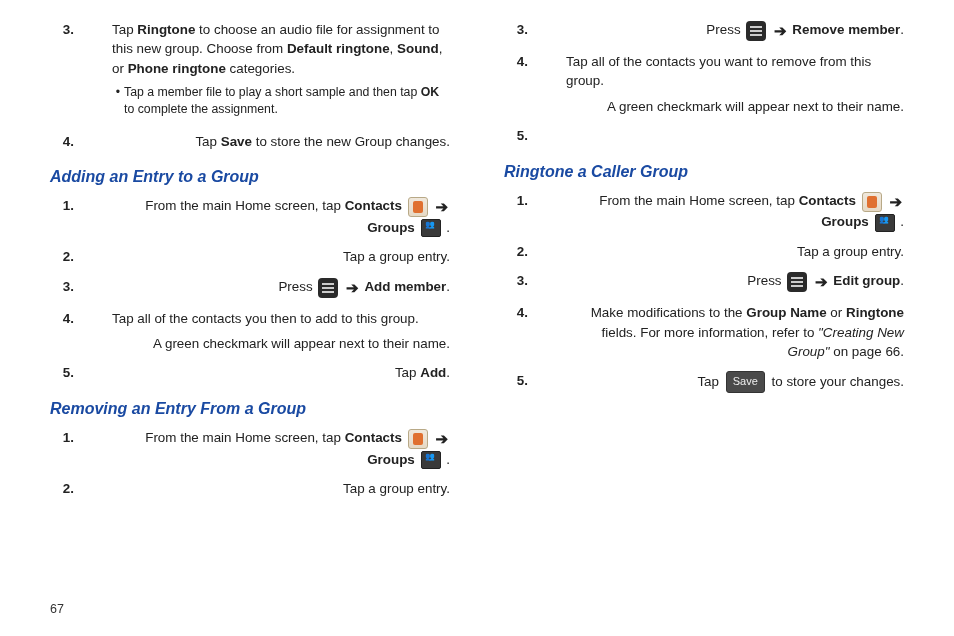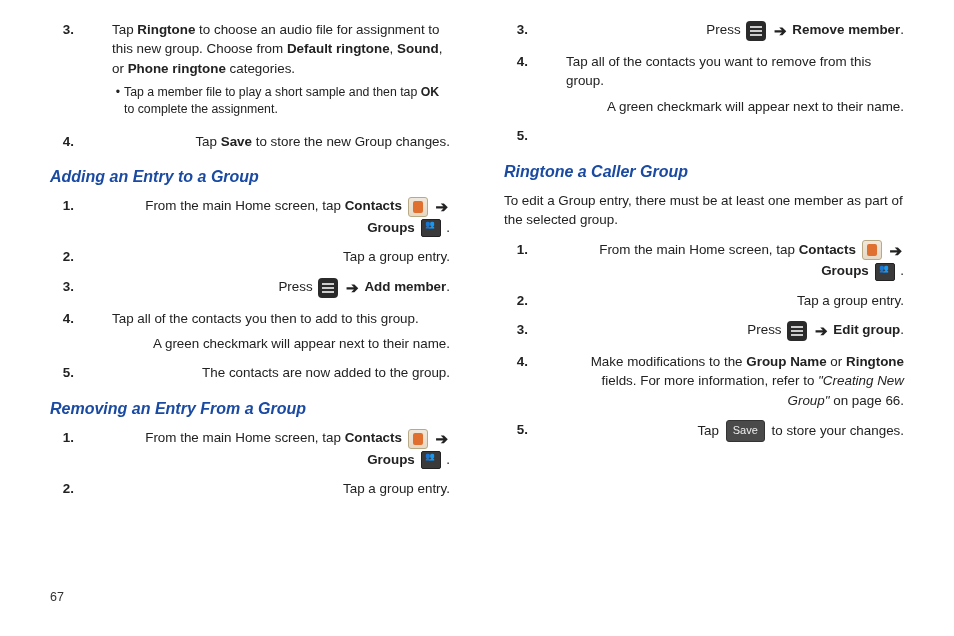--- a/index.html
+++ b/index.html
@@ -80,21 +80,21 @@
   }
   .arrow { font-weight:bold; font-size:15px; vertical-align:middle; margin:0 2px;}
   .save-btn {
     display:inline-block; vertical-align:middle;
     background:#4a4a4a; color:#eee; font-size:11px;
     padding:2px 6px; border-radius:3px; margin:0 3px;
     border:1px solid #333;
   }
   .ref { font-style: italic; }
   .pagenum {
-    position:absolute; left:50px; bottom:32px;
+    position:absolute; left:50px; bottom:20px;
     font-size:12.5px; color:#333;
   }
 </style>
 </head>
 <body>
 
 <div class="columns">
 
   <div class="col">
 
@@ -159,21 +159,21 @@
       <li>
         <div class="num">4.</div>
         <div class="body">
           <p>Tap all of the contacts you then to add to this group.</p>
           <p>A green checkmark will appear next to their name.</p>
         </div>
       </li>
       <li>
         <div class="num">5.</div>
         <div class="body">
-          <p>The contacts are now added to the group.</p>
+          <p><span>Tap </span><span class="b">Add</span><span>.</span></p>
         </div>
       </li>
     </ol>
 
     <div class="heading">Removing an Entry From a Group</div>
 
     <ol class="steps">
       <li>
         <div class="num">1.</div>
         <div class="body">
@@ -219,21 +219,20 @@
         </div>
       </li>
       <li>
         <div class="num">5.</div>
         <div class="body">
         </div>
       </li>
     </ol>
 
     <div class="heading">Ringtone a Caller Group</div>
-    <p class="intro">To edit a Group entry, there must be at least one member as part of the selected group.</p>
 
     <ol class="steps">
       <li>
         <div class="num">1.</div>
         <div class="body">
           <p>
             <span>From the main Home screen, tap </span><span class="b">Contacts</span>
             <span class="icon icon-contacts"></span>
             <span class="arrow">➔</span>
             <span class="b">Groups</span>

